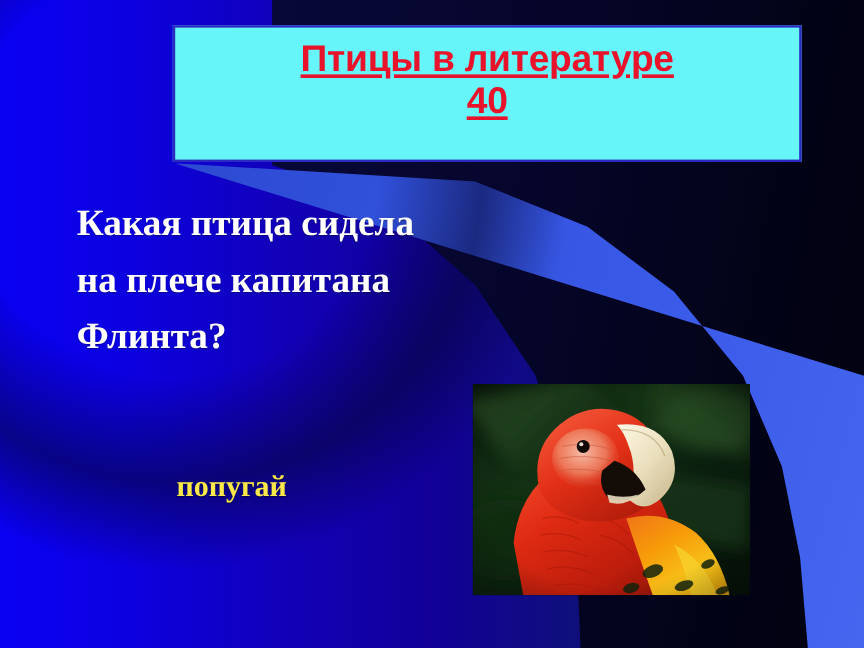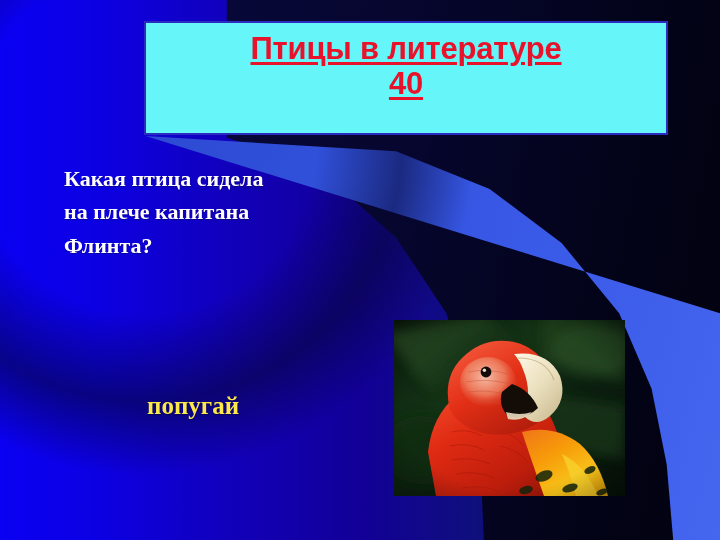--- a/index.html
+++ b/index.html
@@ -111,21 +111,21 @@
   
 
   .question {
     position: absolute;
     left: 64px;
     top: 162px;
     width: 360px;
     margin: 0;
     font-family: "Liberation Serif", "DejaVu Serif", serif;
     font-weight: bold;
-    font-size: 22px;
+    font-size: 31px;
     line-height: 1.52;
     color: #ffffff;
     white-space: pre-line;
     text-shadow: 0 1px 1px rgba(0,0,0,0.35);
   }
 
   
 
   .answer {
     position: absolute;

